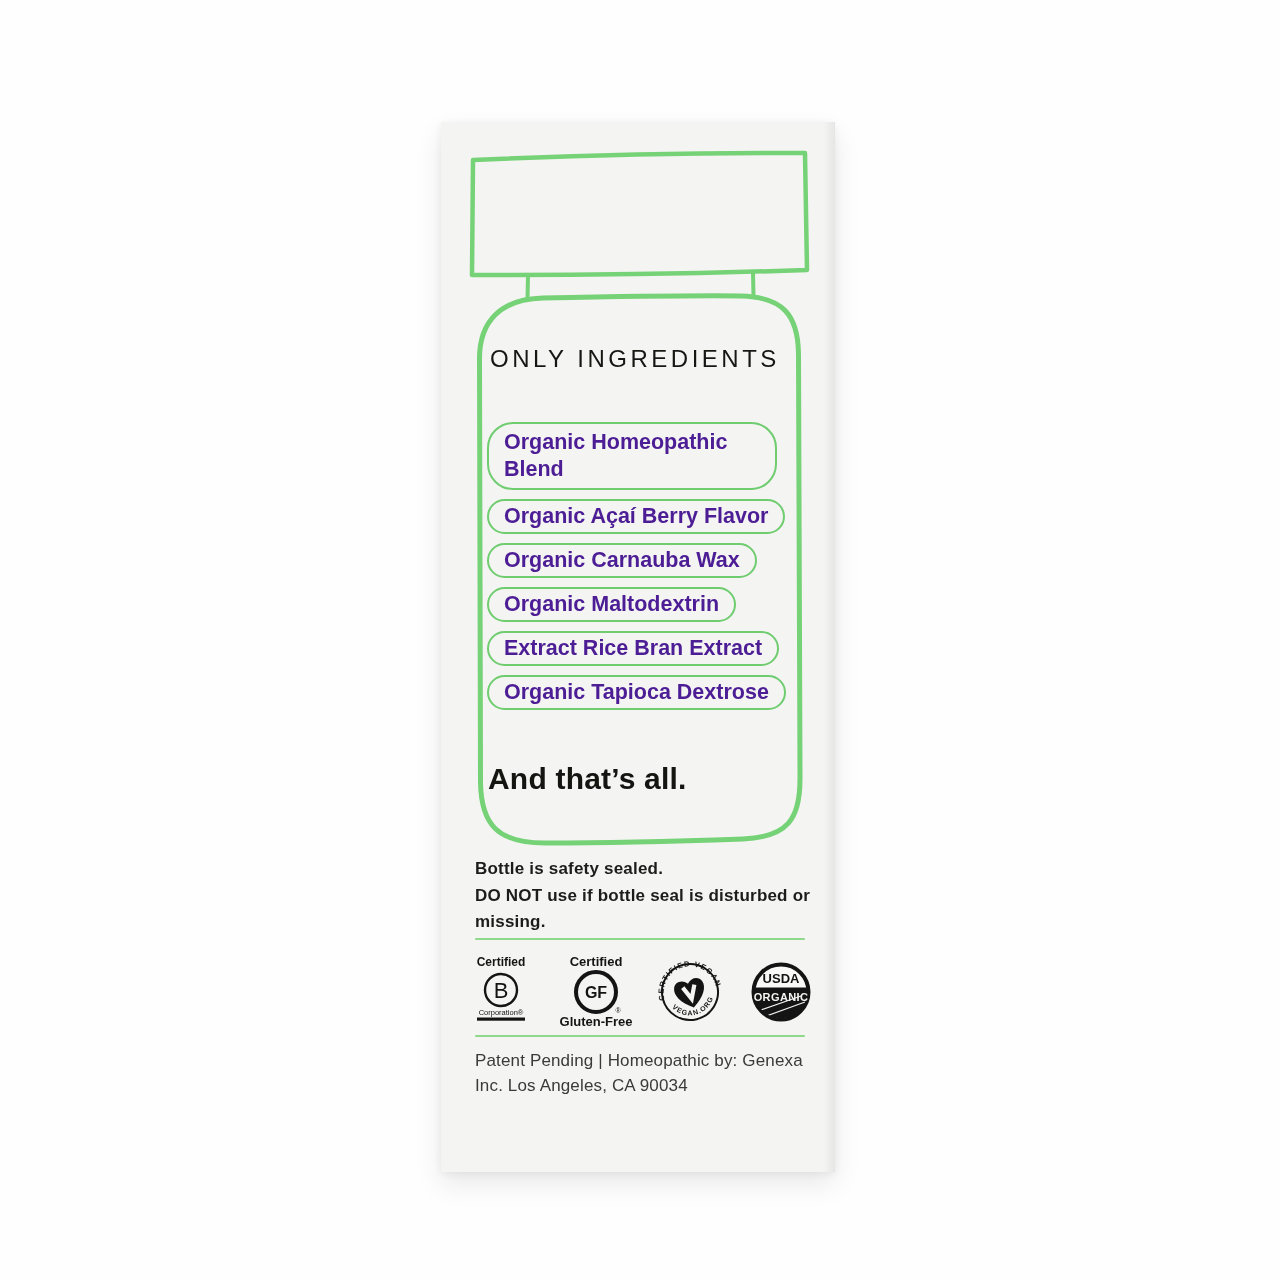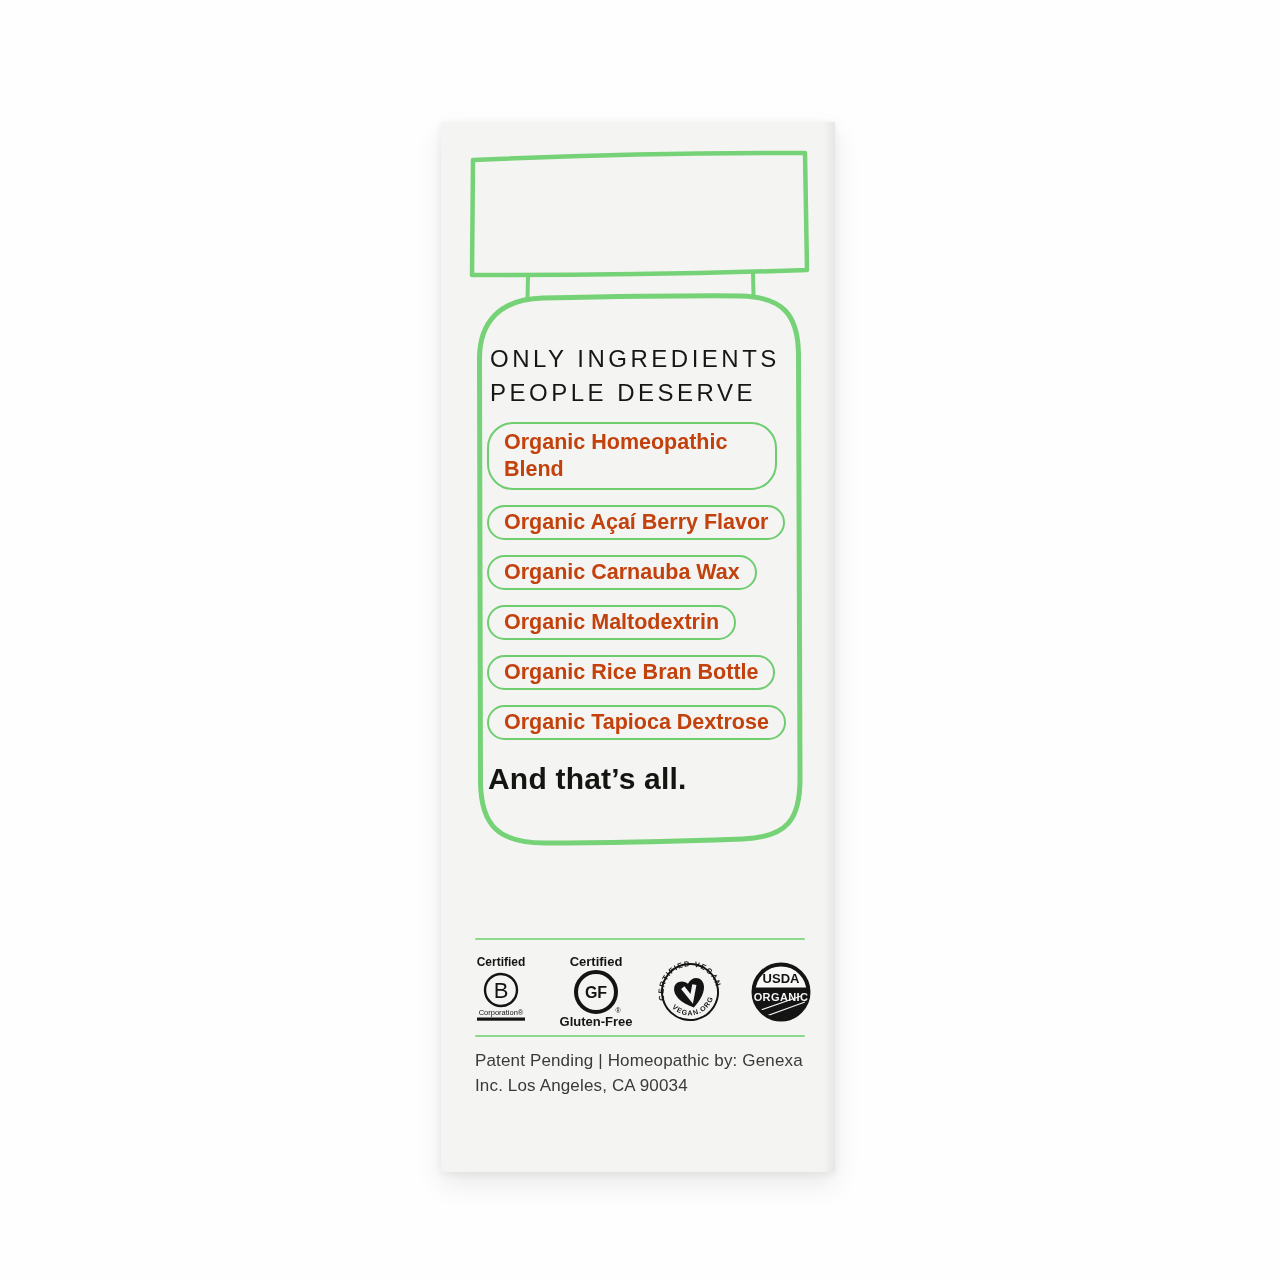--- a/index.html
+++ b/index.html
@@ -20,22 +20,22 @@
   .bottle-svg{position:absolute;left:0;top:0;}
   .headline{
     position:absolute;left:49px;top:220px;width:320px;
     font-size:24px;font-weight:400;color:#161613;
     letter-spacing:3.5px;line-height:34px;white-space:nowrap;
   }
   .pills{position:absolute;left:46px;top:300px;width:330px;}
   .pill{
     display:table;box-sizing:border-box;
     border:2.5px solid #6fcd70;border-radius:22px;
-    color:#c2410c;font-weight:700;font-size:21.5px;line-height:27px;
-    padding:2px 15px;margin-bottom:15px;
+    color:#4c1d95;font-weight:700;font-size:21.5px;line-height:27px;
+    padding:2px 15px;margin-bottom:9px;
     background:transparent;
   }
   .pill--wide{width:290px;padding:5px 15px;border-radius:26px;}
   .tagline{
     position:absolute;left:47px;top:640px;
     font-size:30px;font-weight:700;color:#141411;letter-spacing:.2px;
   }
   .safety{
     position:absolute;left:34px;top:734px;width:342px;
     font-size:17px;font-weight:700;color:#1c1c1a;line-height:26.5px;letter-spacing:.2px;
@@ -74,34 +74,37 @@
                C359.5,698 346,715 302,717
                C230,719.5 150,721 104,721
                C58,721 40,704 39.5,660
                L38.5,238
                C38,199 60,177 102,176 Z"></path>
     </g>
   </svg>
 
   <div class="headline">
     <div>ONLY INGREDIENTS</div>
-    <div>PEOPLE DESERVE</div>
   </div>
 
   <div class="pills">
     <div class="pill pill--wide">Organic Homeopathic Blend</div>
     <div class="pill">Organic Açaí Berry Flavor</div>
     <div class="pill">Organic Carnauba Wax</div>
     <div class="pill">Organic Maltodextrin</div>
-    <div class="pill">Organic Rice Bran Bottle</div>
+    <div class="pill">Extract Rice Bran Extract</div>
     <div class="pill">Organic Tapioca Dextrose</div>
   </div>
 
   <div class="tagline">And that’s all.</div>
 
+  <div class="safety">
+    <div>Bottle is safety sealed.</div>
+    <div>DO NOT use if bottle seal is disturbed or missing.</div>
+  </div>
 
   <div class="divider divider-1"></div>
 
   <div class="badges">
 
     <svg class="badge" width="64" height="70" viewBox="0 0 64 70">
       <text x="32" y="13" text-anchor="middle" font-size="12" font-weight="bold" fill="#141414">Certified</text>
       <circle cx="32" cy="37" r="16" fill="none" stroke="#141414" stroke-width="2.4"></circle>
       <text x="32" y="44.5" text-anchor="middle" font-size="22" font-weight="400" fill="#141414">B</text>
       <text x="32" y="61.5" text-anchor="middle" font-size="7.5" fill="#141414">Corporation®</text>

